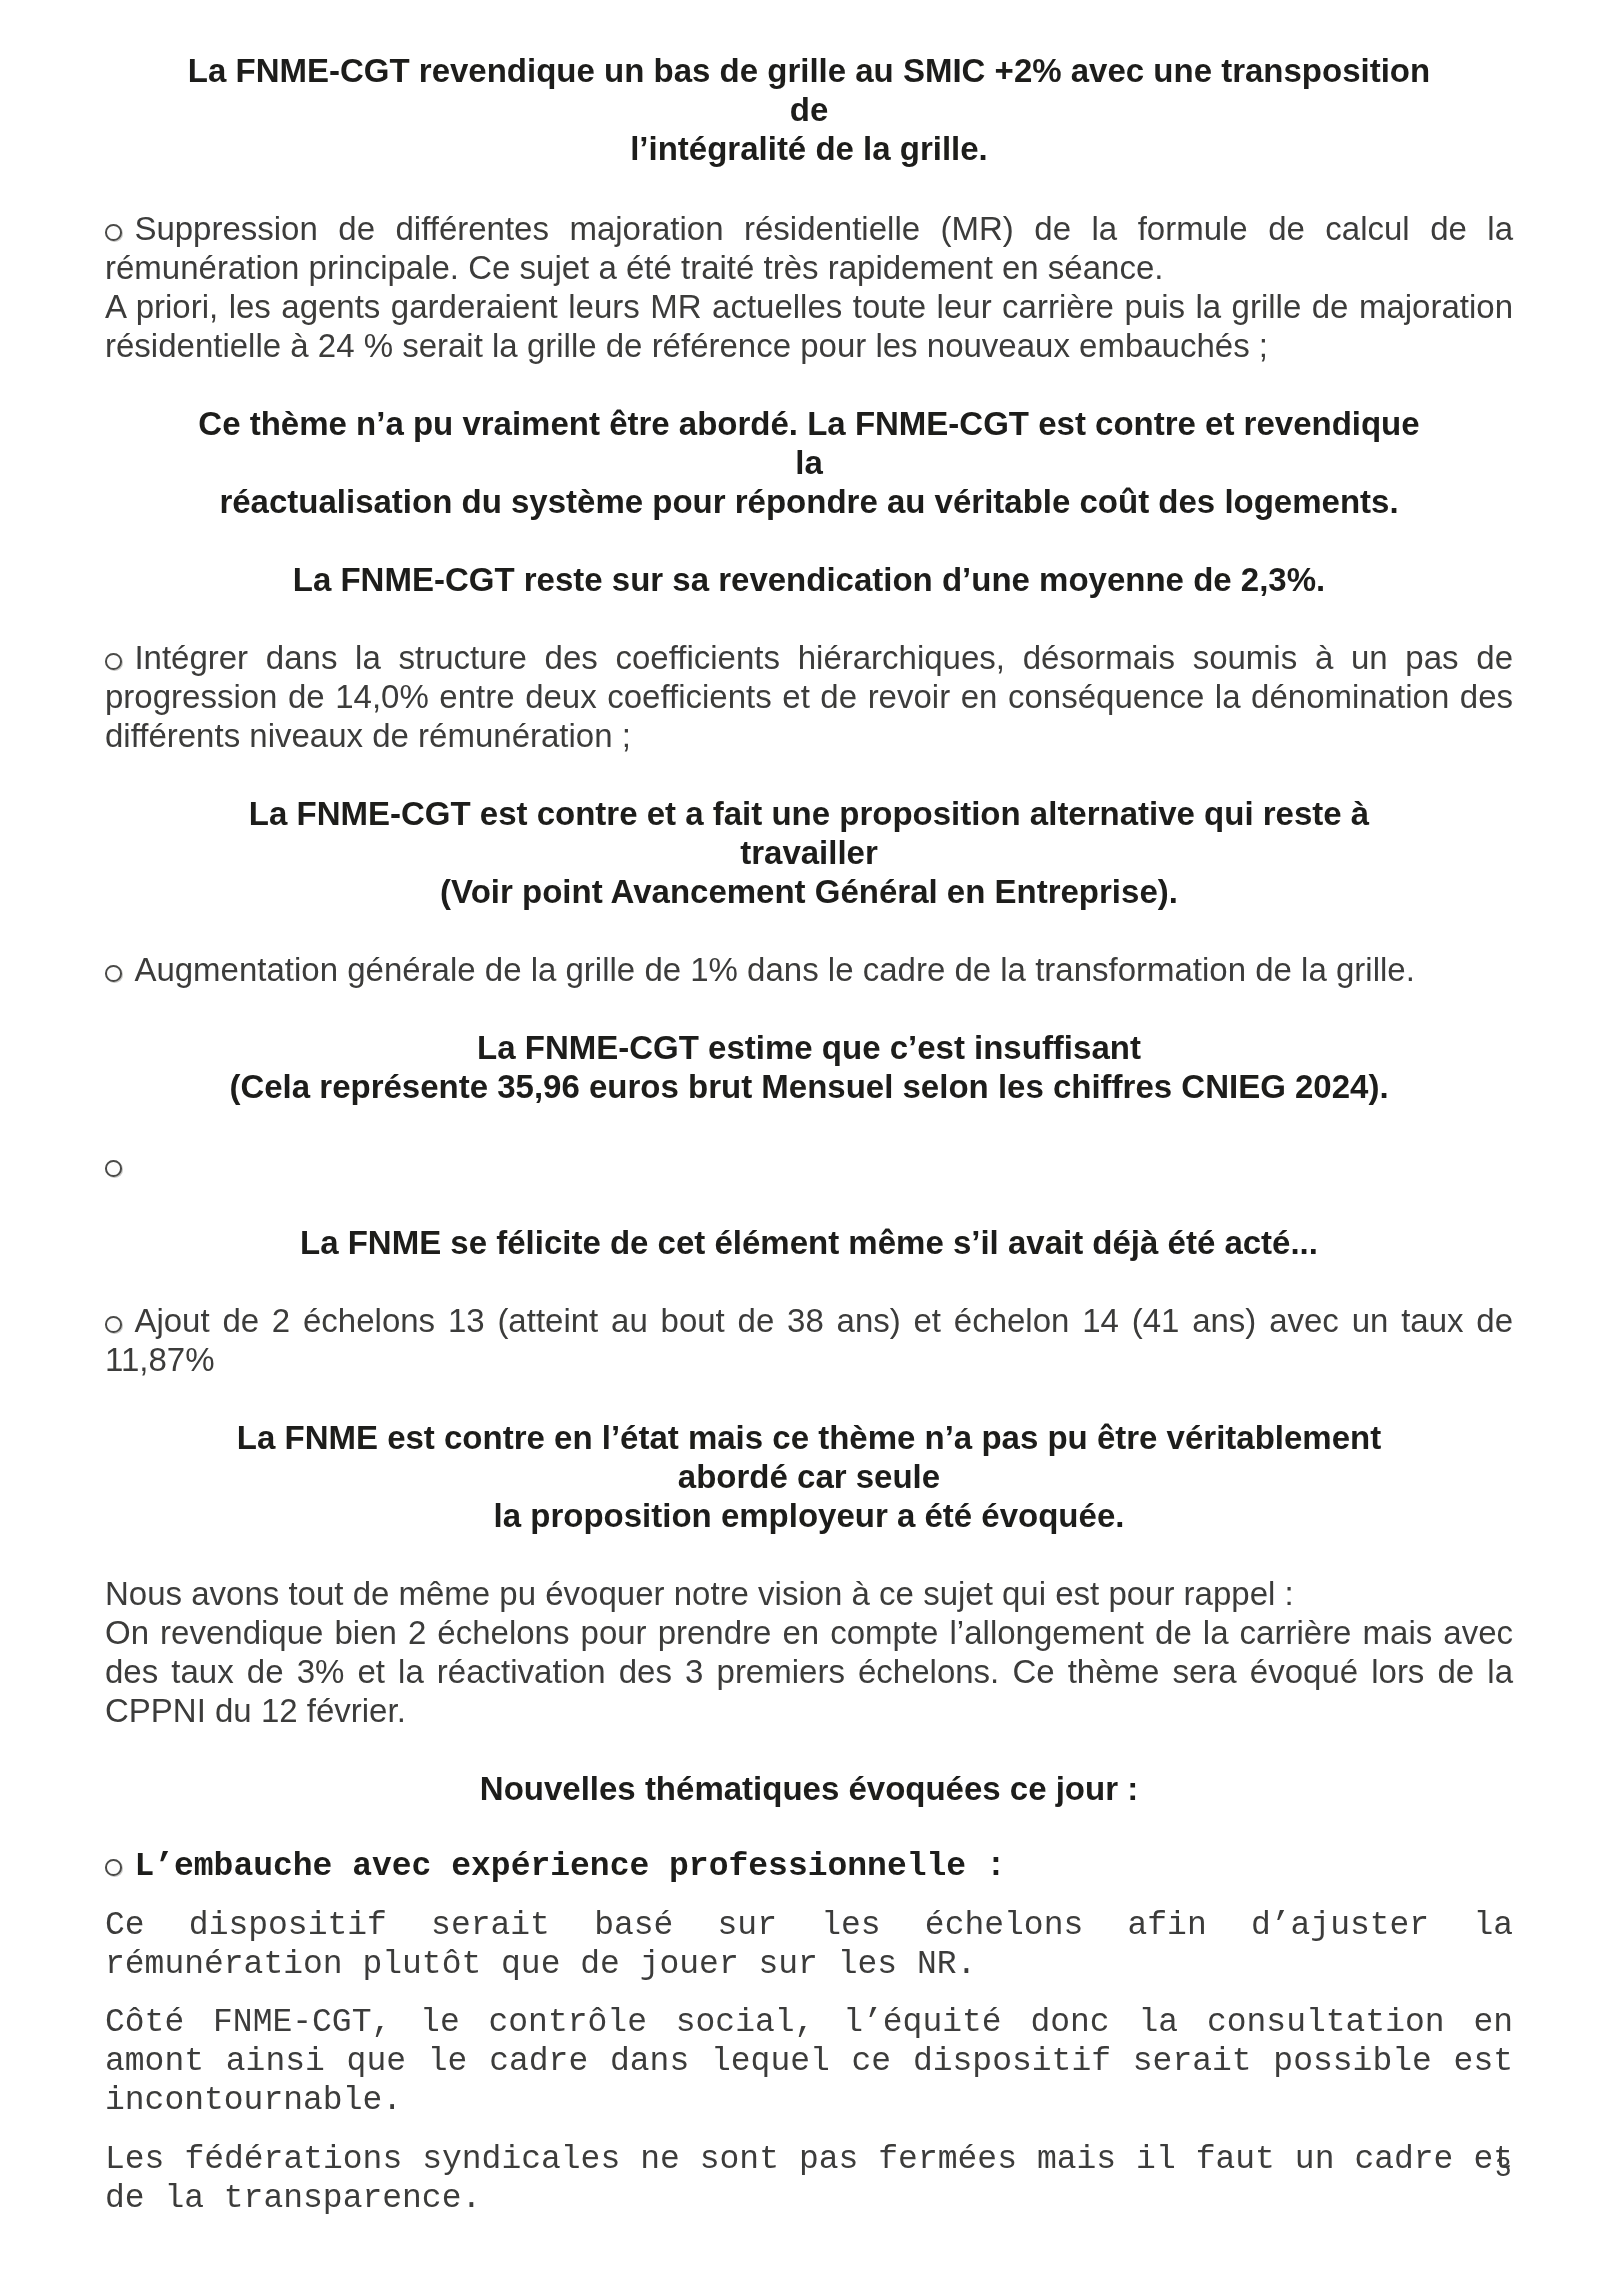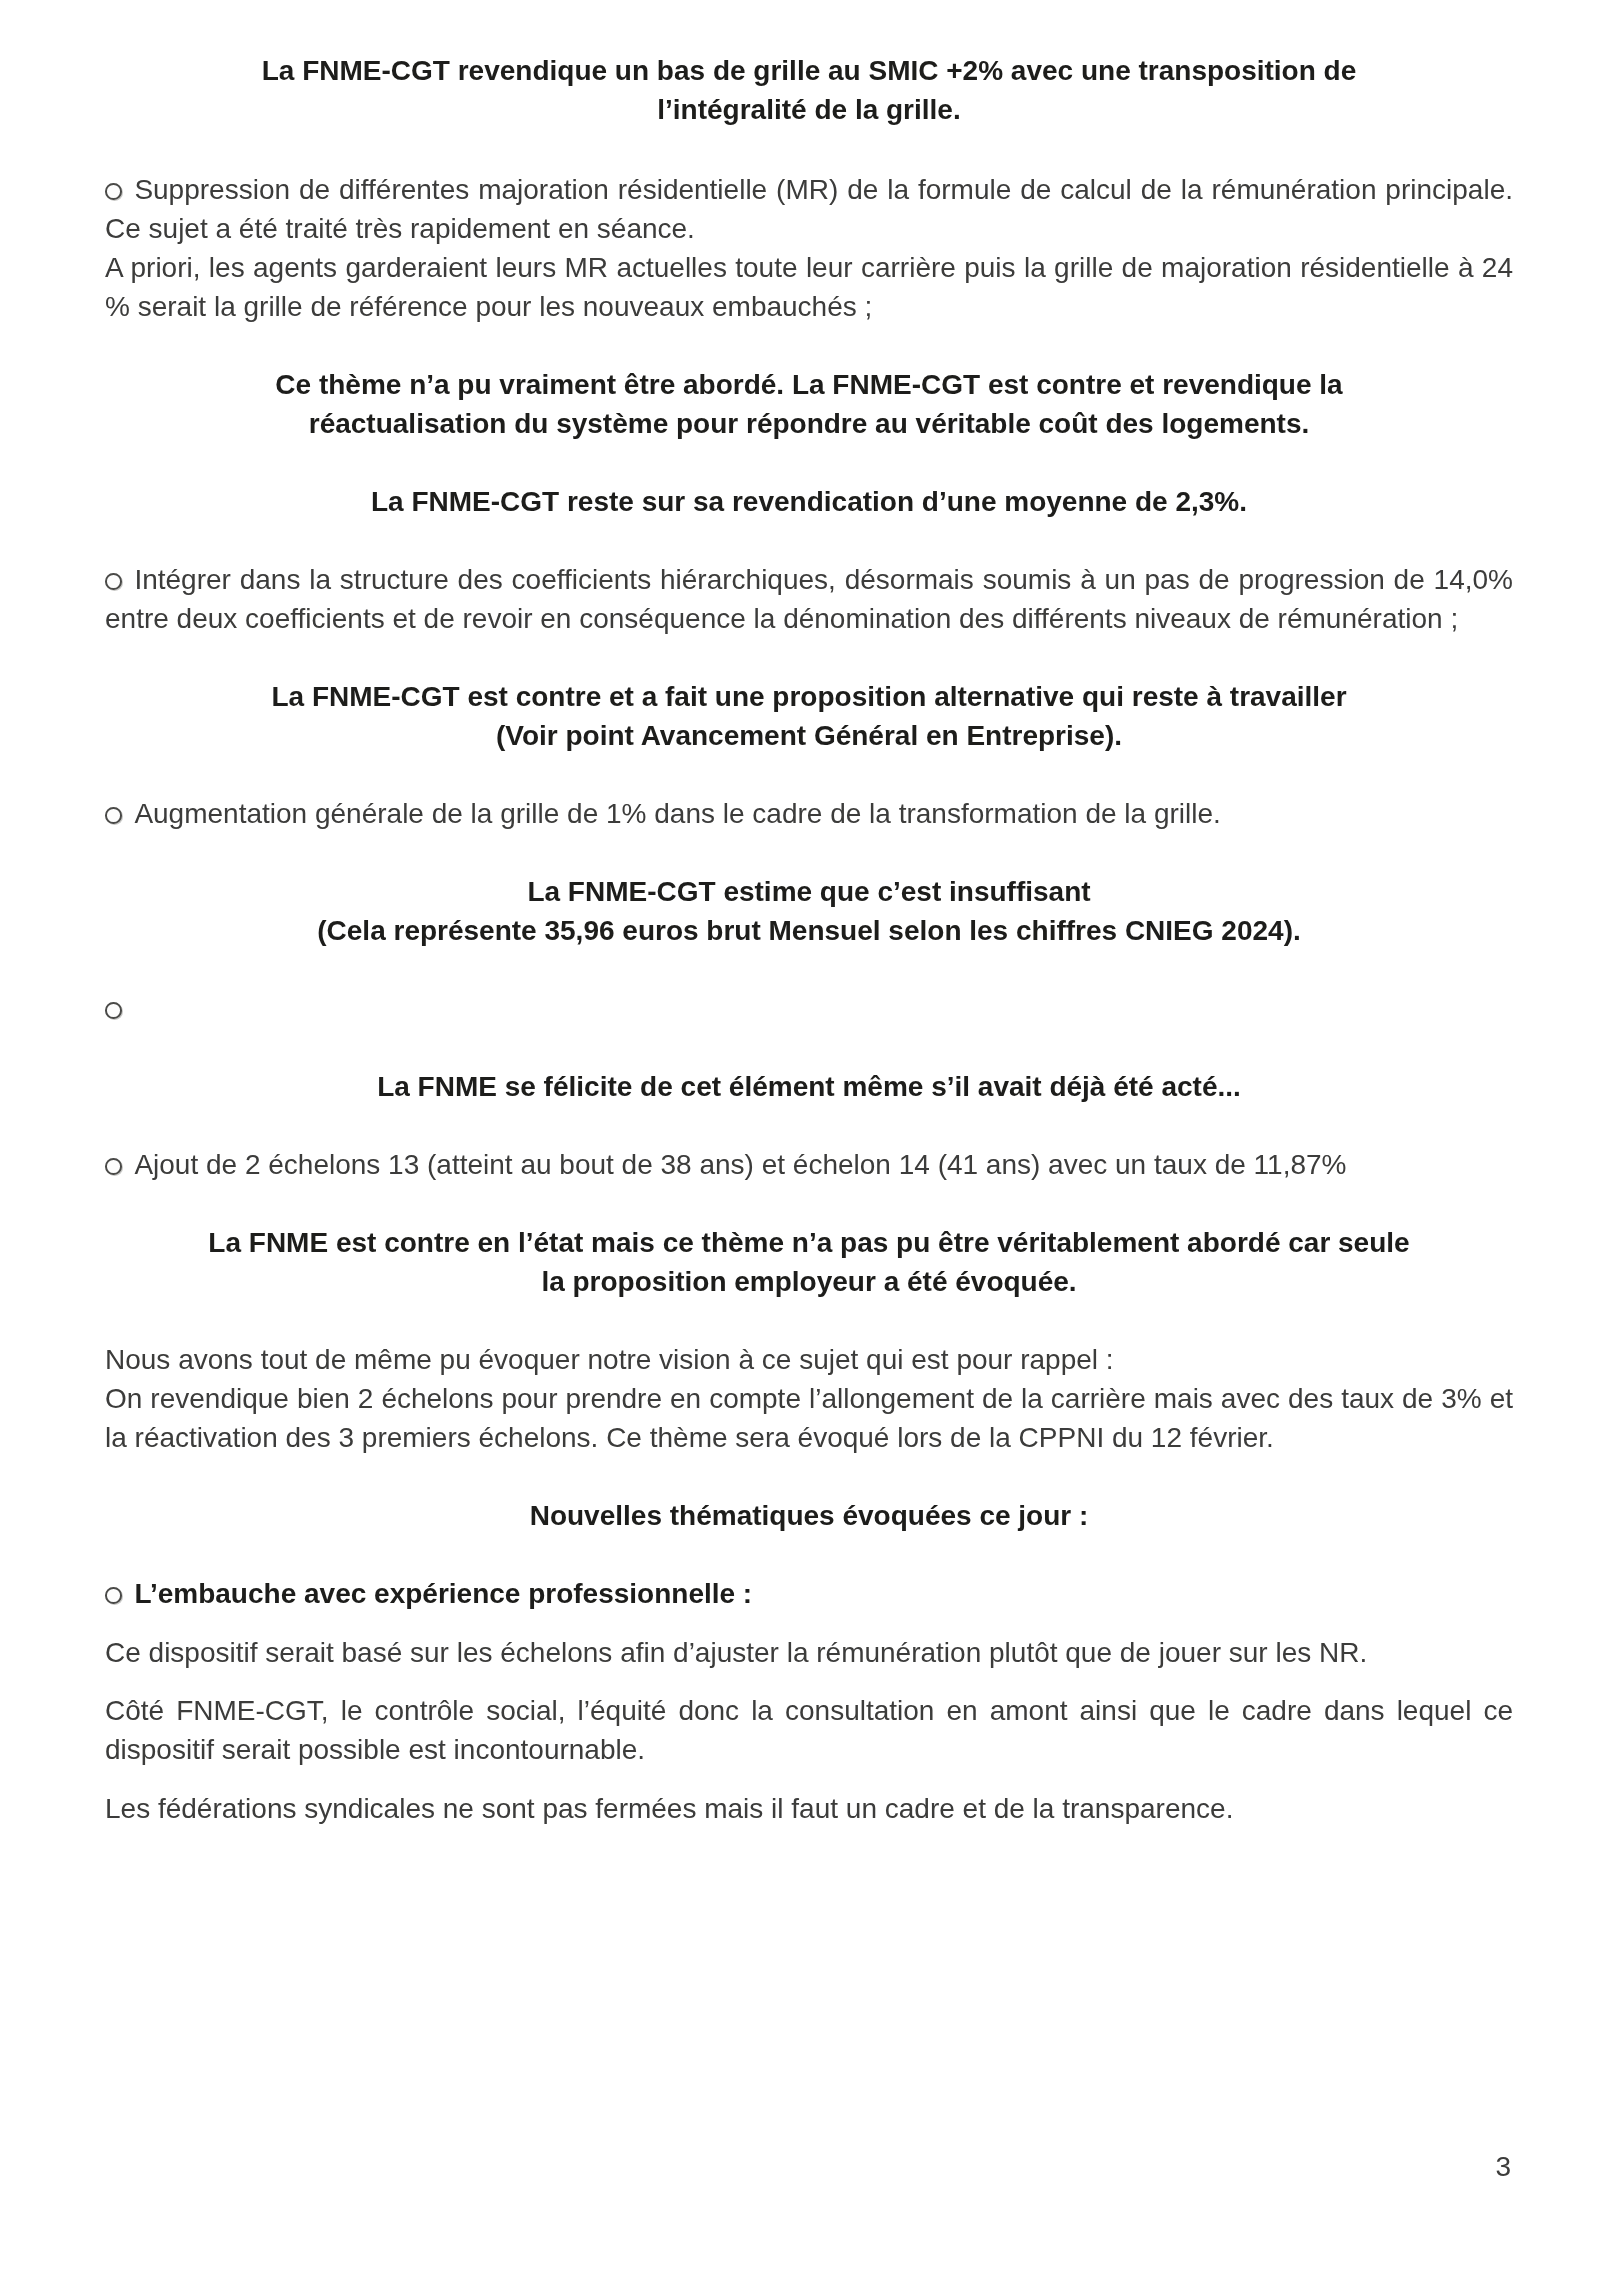--- a/index.html
+++ b/index.html
@@ -11,32 +11,33 @@
     overflow: hidden;
     font-family: "Liberation Sans", sans-serif;
     color: #3c3c3b;
   }
   .page {
     position: absolute;
     inset: 0;
     padding: 51px 108px 0 105px;
   }
   .block {
-    font-size: 28px;
+    font-size: 33px;
     line-height: 39px;
     margin-bottom: 39px;
   }
   .para {
     text-align: justify;
   }
   .tight {
     margin-bottom: 0;
   }
   .gap-sm {
     margin-bottom: 19.6px;
+    font-family: Liberation Mono, monospace;
   }
   .title,
   .center-bold {
     text-align: center;
     font-weight: bold;
     color: #1d1d1b;
     white-space: pre-line;
     max-width: 1255px;
     margin-left: auto;
     margin-right: auto;

